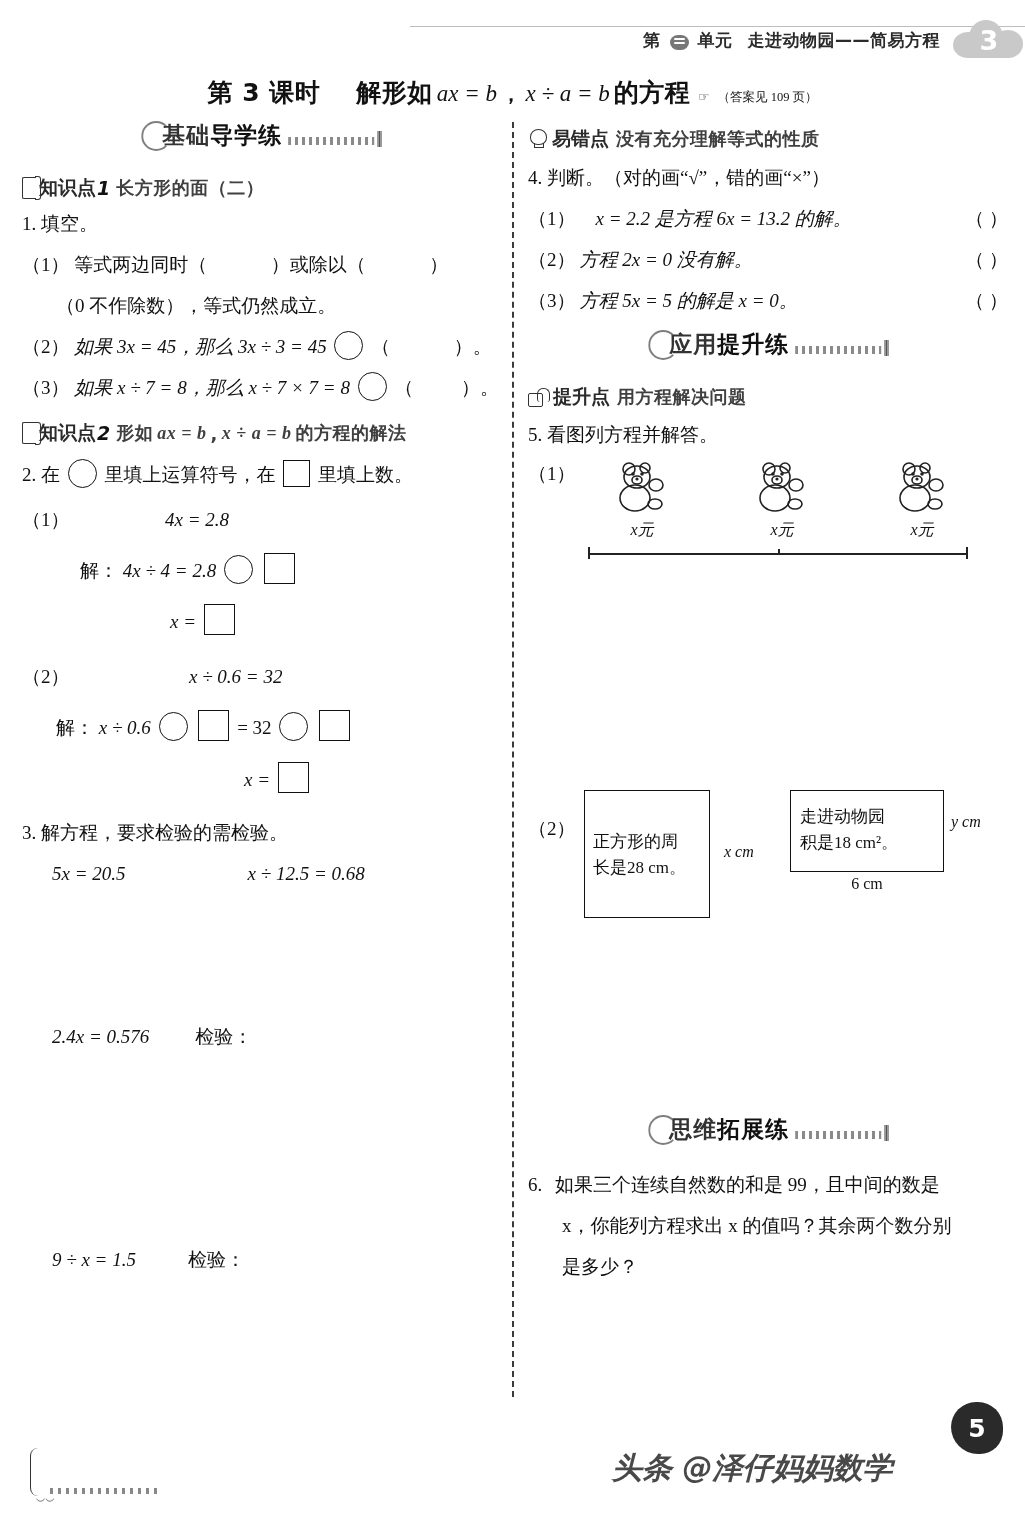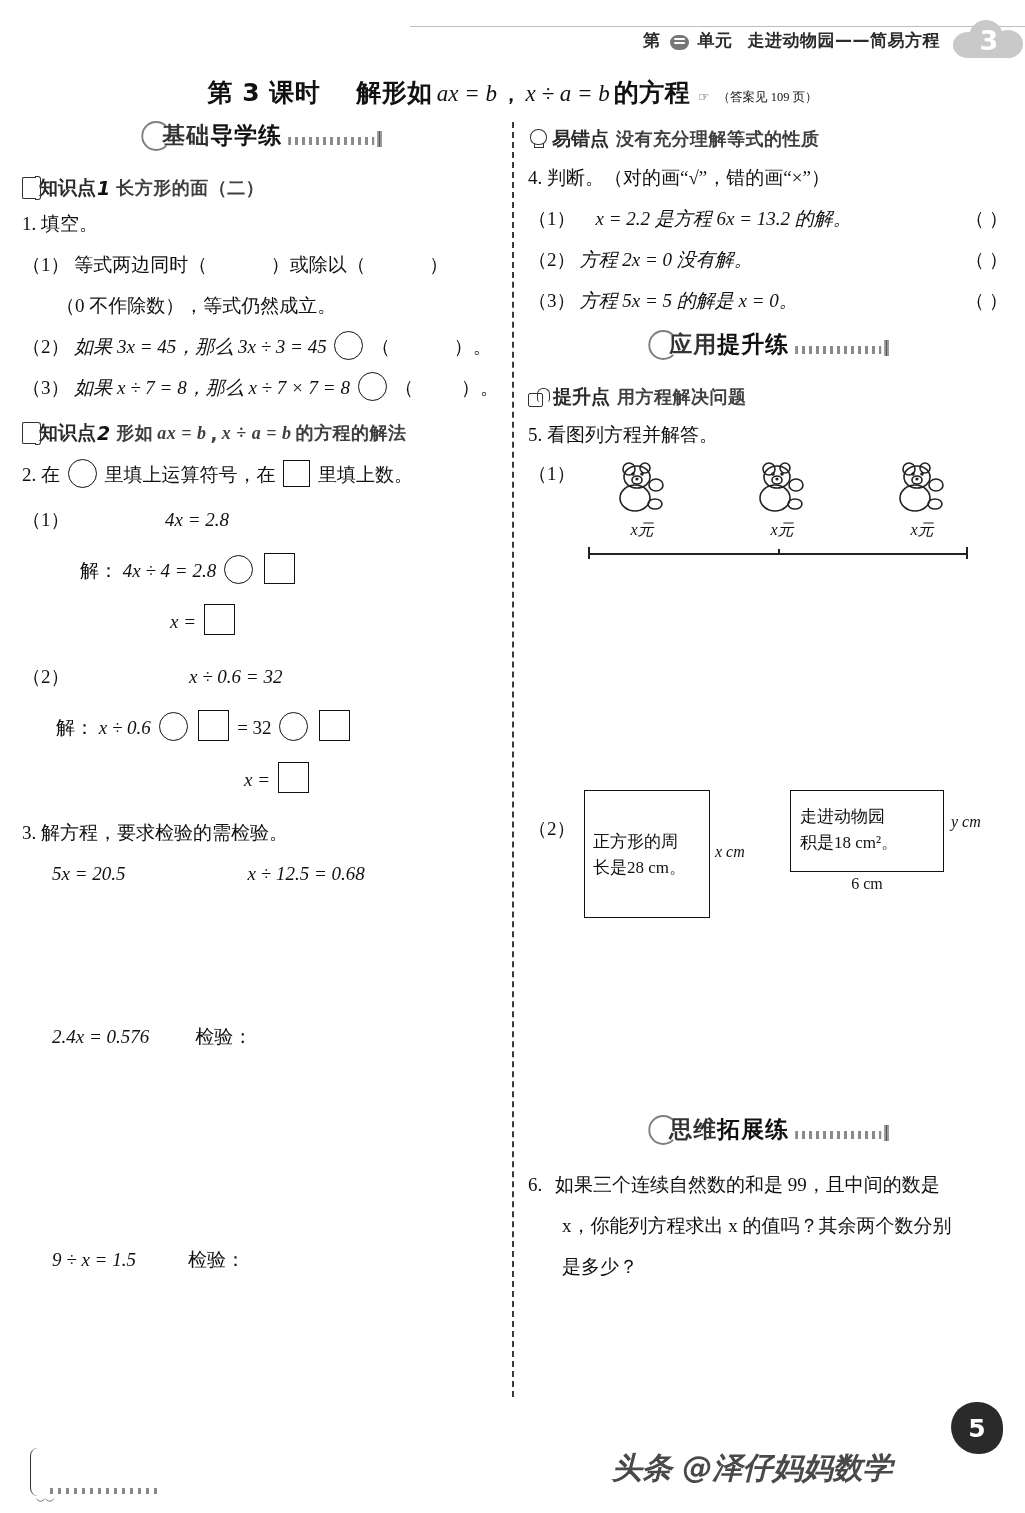--- a/index.html
+++ b/index.html
@@ -93,21 +93,21 @@
   .brace .lcap{position:absolute;left:0;top:0;width:2px;height:12px;background:#222;}
   .brace .rcap{position:absolute;right:0;top:0;width:2px;height:12px;background:#222;}
   .brace .tick{position:absolute;left:50%;top:2px;width:2px;height:5px;background:#222;}
   .brace-lbl{text-align:center;font-size:18px;margin-top:3px;}
 
   
   .geo{position:relative;height:150px;margin-top:10px;}
   .g-idx{position:absolute;left:0;top:34px;font-size:19px;}
   .sqfig{position:absolute;left:56px;top:8px;width:124px;height:126px;border:1.7px solid #111;}
   .sqfig .txt{position:absolute;left:8px;top:38px;font-size:17px;line-height:1.5;}
-  .sqfig .side{position:absolute;left:130px;top:52px;font-size:16px;white-space:nowrap;}
+  .sqfig .side{position:absolute;left:139px;top:52px;font-size:16px;white-space:nowrap;}
   .rectfig{position:absolute;left:262px;top:8px;width:152px;height:80px;border:1.7px solid #111;}
   .rectfig .txt{position:absolute;left:9px;top:13px;font-size:17px;line-height:1.5;}
   .rectfig .side{position:absolute;left:160px;top:22px;font-size:16px;white-space:nowrap;}
   .rectfig .bot{position:absolute;left:0;width:152px;top:84px;text-align:center;font-size:16px;}
 
   
   .footer{position:absolute;left:30px;top:1452px;width:965px;height:52px;}
   .f-brace{position:absolute;left:0;top:-4px;width:16px;height:48px;border-left:1.7px solid #333;border-radius:8px 0 0 8px;}
   .f-txt{position:absolute;left:22px;top:2px;font-family:"DejaVu Sans","Liberation Sans",sans-serif;
          font-size:17px;font-weight:bold;font-style:italic;white-space:nowrap;color:#1b1b1b;}

